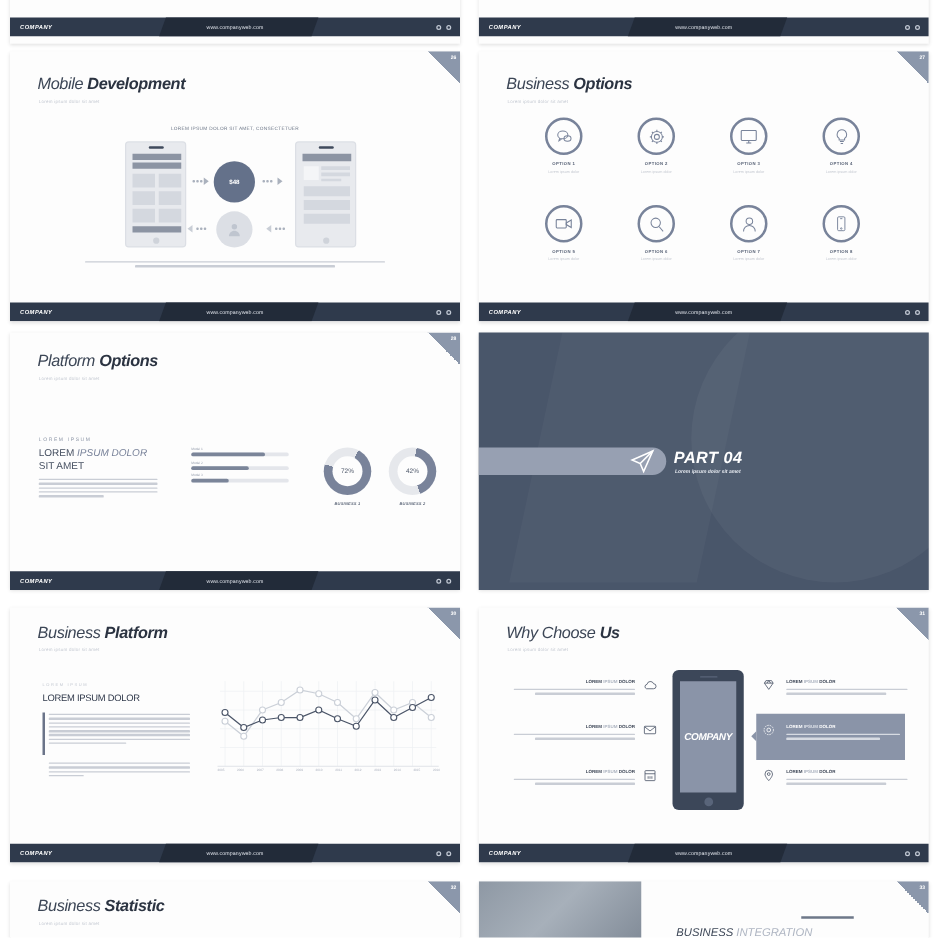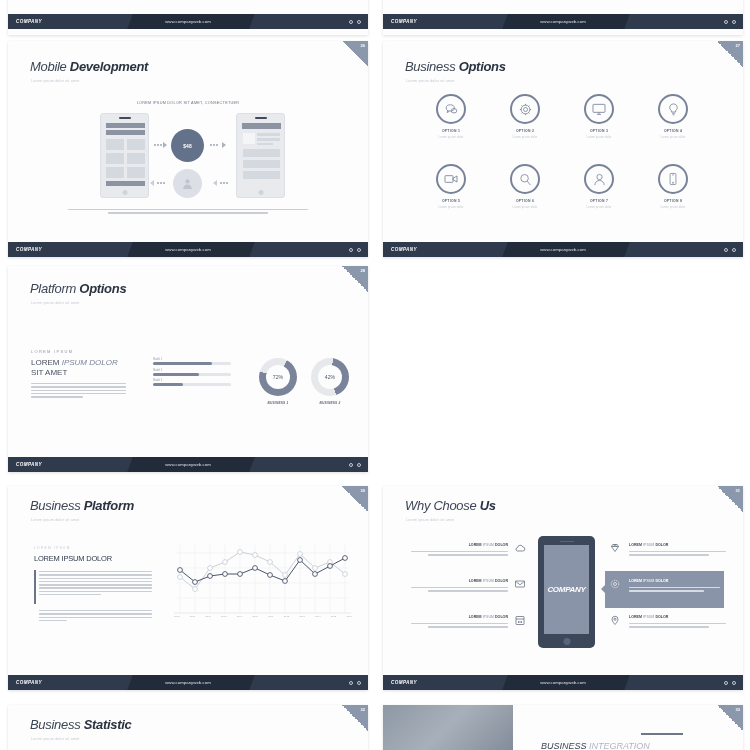--- a/index.html
+++ b/index.html
@@ -404,20 +404,33 @@
       <div class="diag"></div>
       <div class="company">COMPANY</div>
       <div class="weburl">www.companyweb.com</div>
       <div class="dots">
         <i></i>
           <i></i>
       </div>
     </div>
   </div>
 
+  <div class="slide dark" style="left:383px; top:266px; width:360px; height:206px;">
+    <div class="part-bg1"></div>
+    <div class="part-bg2"></div>
+
+    <div class="part-ribbon" style="left:0; top:92px; width:150px;">
+      <svg width="22" height="22" viewBox="0 0 24 24" fill="none" stroke="#ffffff" stroke-width="1.4" style="position:absolute; right:8px; top:0;">
+        <path d="M21 3 3 11l7 3 3 7z"></path>
+          <path d="M21 3 10 14"></path>
+      </svg>
+    </div>
+    <div class="part-ttl" style="left:156px; top:92px;">PART 04</div>
+    <div class="part-sub" style="left:157px; top:108px;">Lorem ipsum dolor sit amet</div>
+  </div>
 
   <div class="slide" style="left:8px; top:486px; width:360px; height:204px;">
     <div class="corner">
       <span>30</span>
     </div>
 
     <div class="ttl" style="left:22px; top:12px;">
       <span class="lt">Business</span>
       <b>Platform</b>
     </div>

